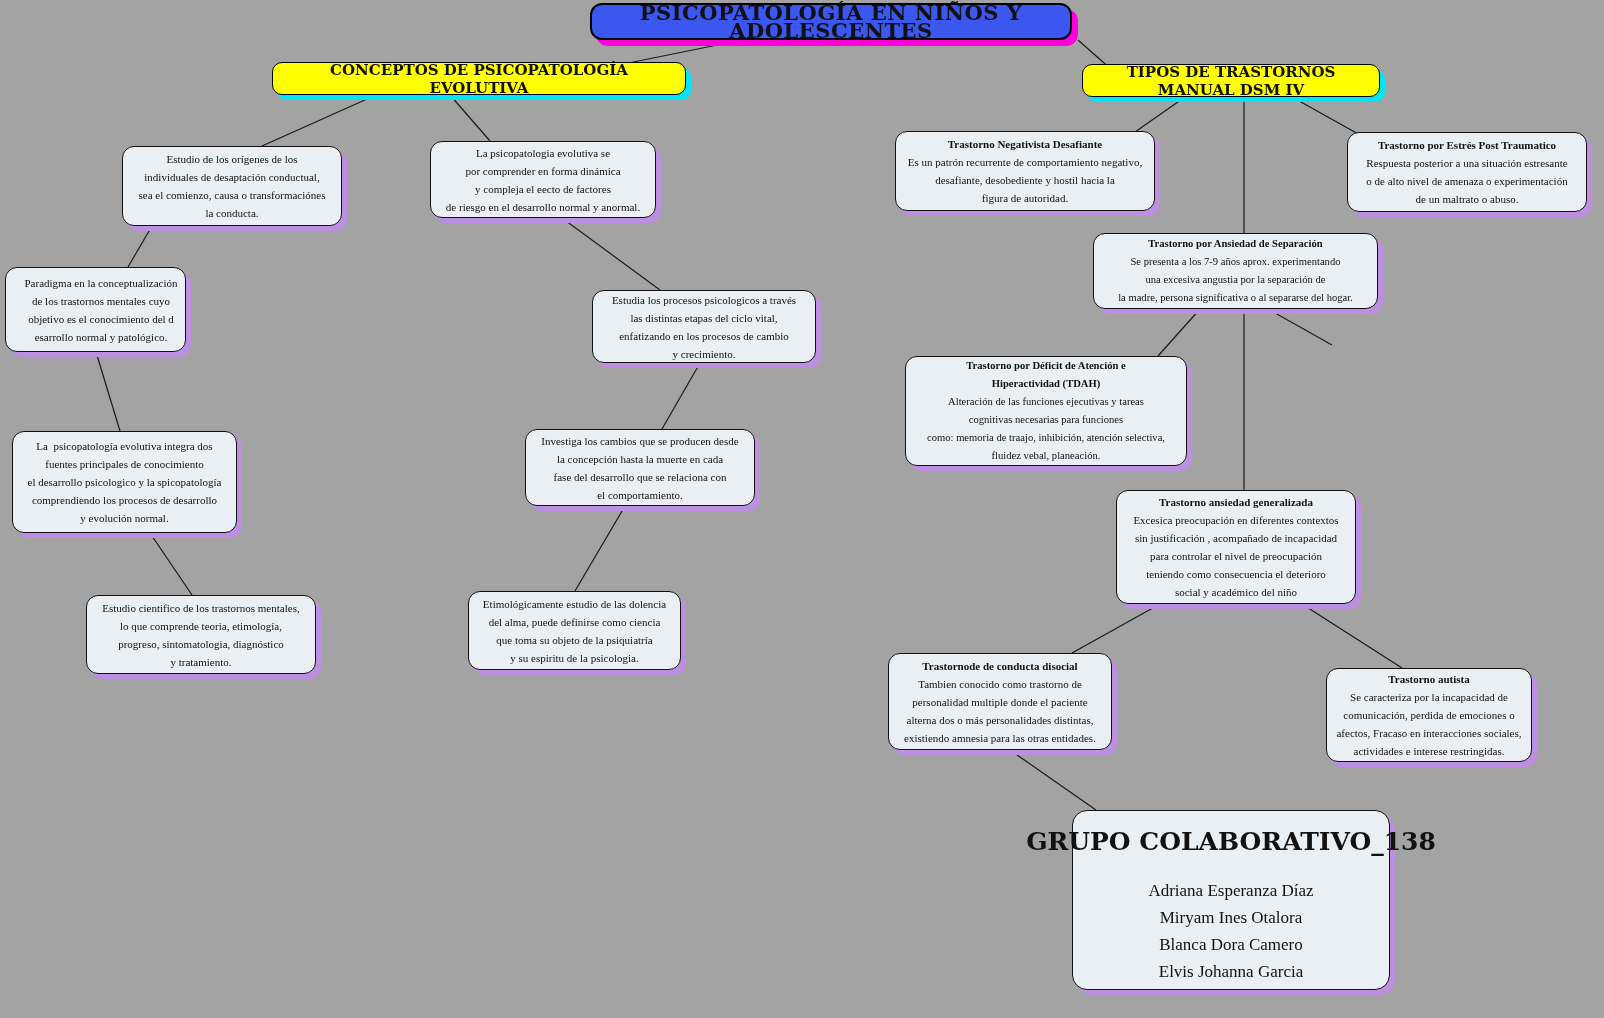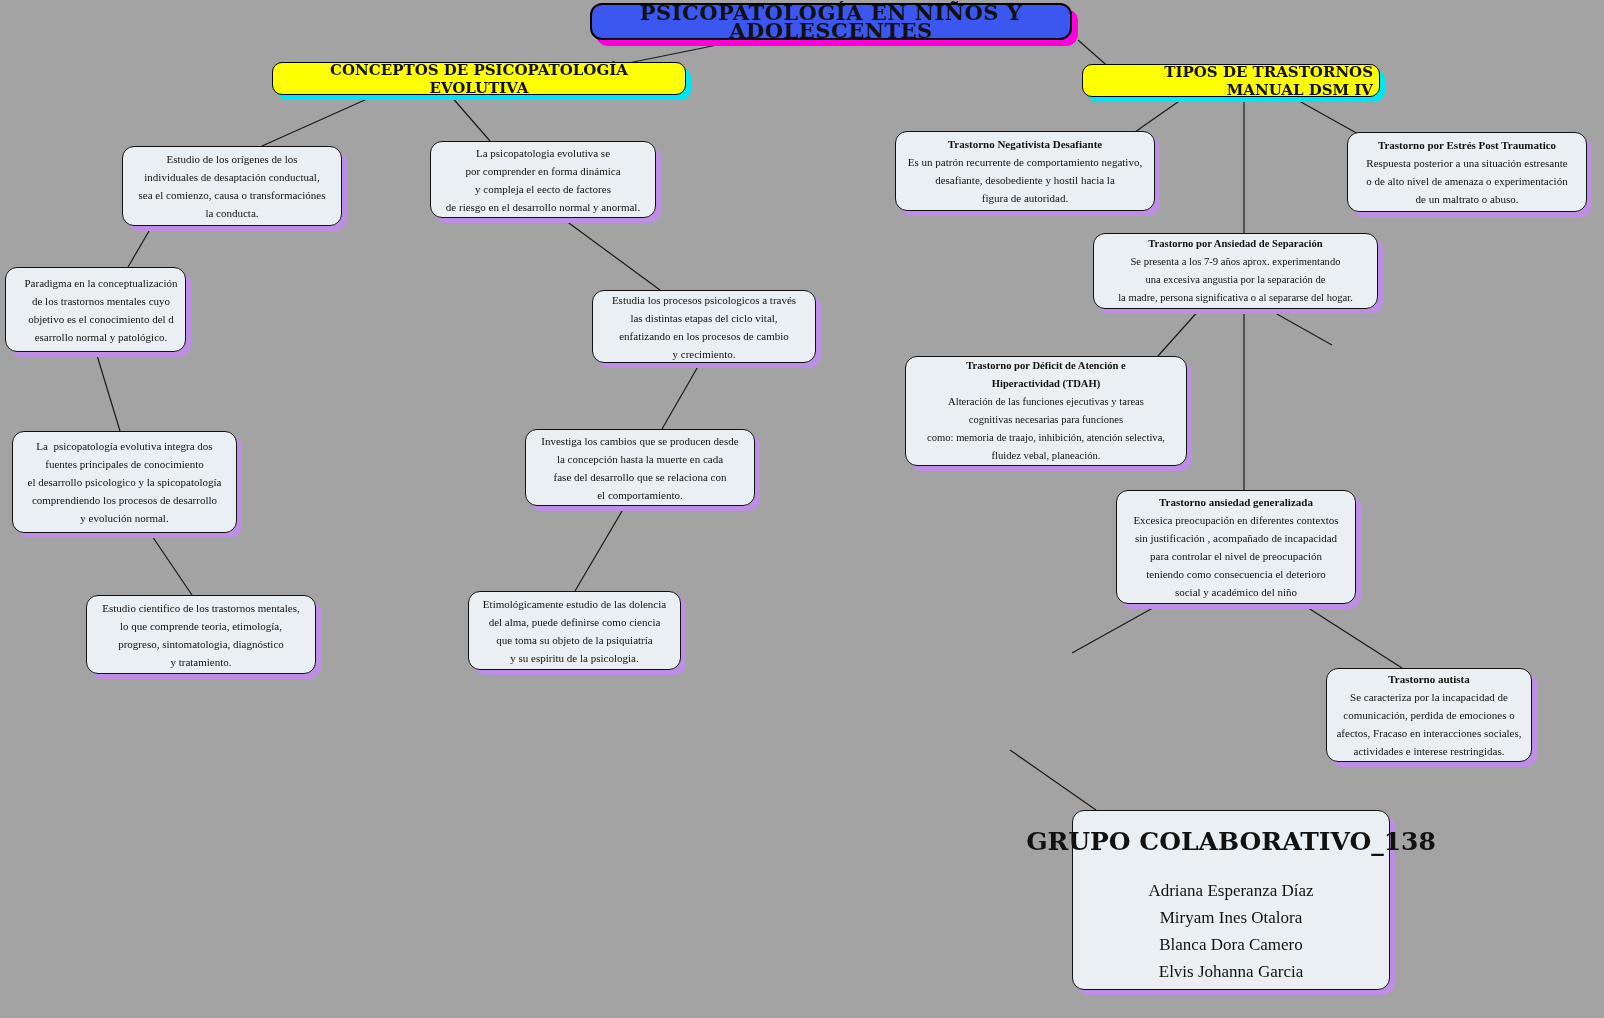--- a/index.html
+++ b/index.html
@@ -23,21 +23,21 @@
     background:#3b57f0;border:2px solid #000;border-radius:12px;
     box-shadow:6px 6px 0 #ff00dd;
     font-family:"DejaVu Serif", serif;font-weight:bold;font-size:21px;
     letter-spacing:0.5px;
   }
   .branch-node{
     background:#ffff00;border:1.8px solid #000;border-radius:10px;
     box-shadow:5px 5px 0 #00e4f6;
     font-family:"DejaVu Serif", serif;font-weight:bold;font-size:15px;
   }
-  .credits-node{justify-content:flex-start;padding-top:16px;}
+  .credits-node{justify-content:flex-start;padding-top:16px;border-radius:15px;}
   .credits-title{
     font-family:"DejaVu Serif", serif;font-weight:bold;font-size:25px;
     line-height:30px;white-space:pre;
   }
   .credits-members{margin-top:20px;display:flex;flex-direction:column;align-items:center;}
   .member-name{font-weight:normal;font-size:17px;line-height:27px;white-space:pre;}
 </style>
 </head>
 <body>
 
@@ -65,21 +65,21 @@
     <line x1="1010" y1="750" x2="1096" y2="810"></line>
   </svg>
 
   <div class="node root-node" style="left:590px;top:3px;width:482px;height:37px;">
     <span>PSICOPATOLOGÍA EN NIÑOS Y ADOLESCENTES</span>
   </div>
 
   <div class="node branch-node" style="left:232px;top:62px;width:414px;height:33px;margin-left:40px;">
     <span>CONCEPTOS DE PSICOPATOLOGÍA EVOLUTIVA</span>
   </div>
-  <div class="node branch-node" style="left:1082px;top:64px;width:298px;height:33px;text-align:right;">
+  <div class="node branch-node" style="left:1082px;top:64px;width:298px;height:33px;">
     <span>TIPOS DE TRASTORNOS MANUAL DSM IV</span>
   </div>
 
   <div class="node" style="left:122px;top:146px;width:220px;height:80px;">
     <span class="node-body">Estudio de los orígenes de los
 individuales de desaptación conductual,
 sea el comienzo, causa o transformaciónes
 la conducta.</span>
   </div>
   <div class="node" style="left:430px;top:141px;width:226px;height:77px;">
@@ -153,20 +153,27 @@
 fluidez vebal, planeación.</span>
   </div>
   <div class="node" style="left:1116px;top:490px;width:240px;height:114px;">
     <span class="node-title">Trastorno ansiedad generalizada</span>
     <span class="node-body">Excesica preocupación en diferentes contextos
 sin justificación , acompañado de incapacidad
 para controlar el nivel de preocupación
 teniendo como consecuencia el deterioro
 social y académico del niño</span>
   </div>
+  <div class="node" style="left:888px;top:653px;width:224px;height:97px;">
+    <span class="node-title">Trastornode de conducta disocial</span>
+    <span class="node-body">Tambien conocido como trastorno de
+personalidad multiple donde el paciente
+alterna dos o más personalidades distintas,
+existiendo amnesia para las otras entidades.</span>
+  </div>
   <div class="node" style="left:1326px;top:668px;width:206px;height:94px;">
     <span class="node-title">Trastorno autista</span>
     <span class="node-body">Se caracteriza por la incapacidad de
 comunicación, perdida de emociones o
 afectos, Fracaso en interacciones sociales,
 actividades e interese restringidas.</span>
   </div>
 
   <div class="node credits-node" style="left:1072px;top:810px;width:318px;height:180px;">
     <span class="credits-title">GRUPO COLABORATIVO_138</span>

